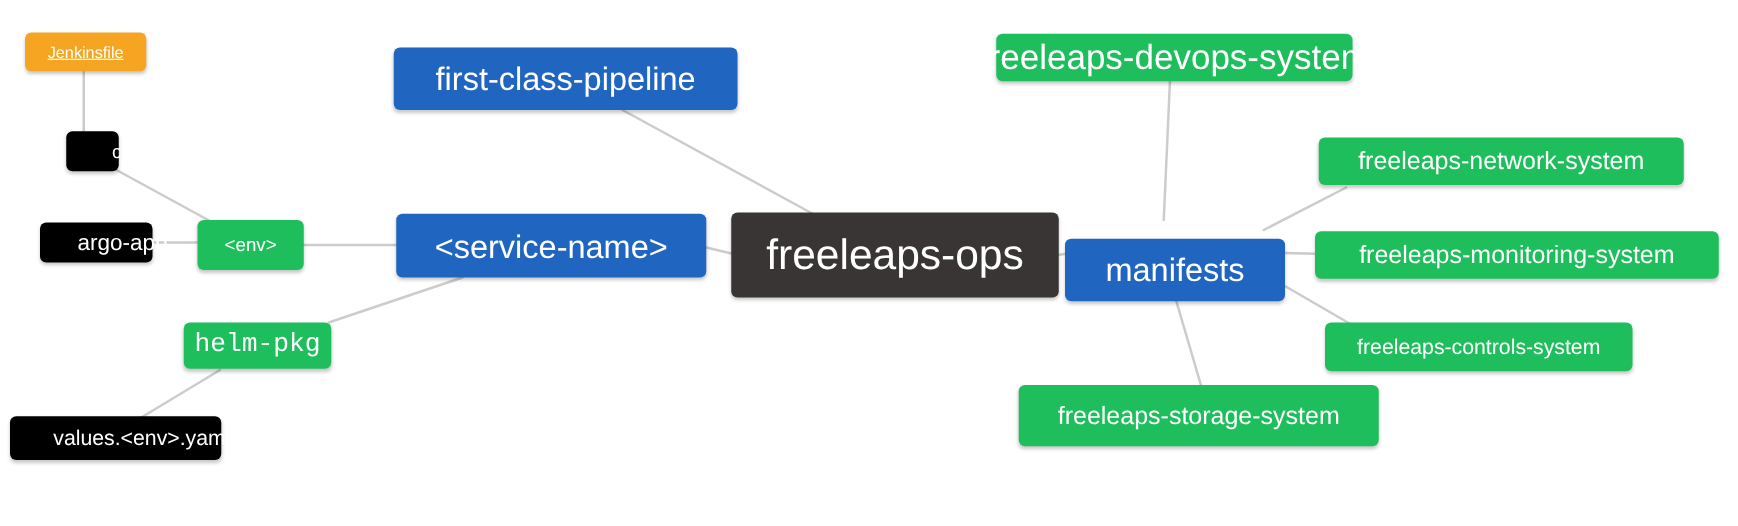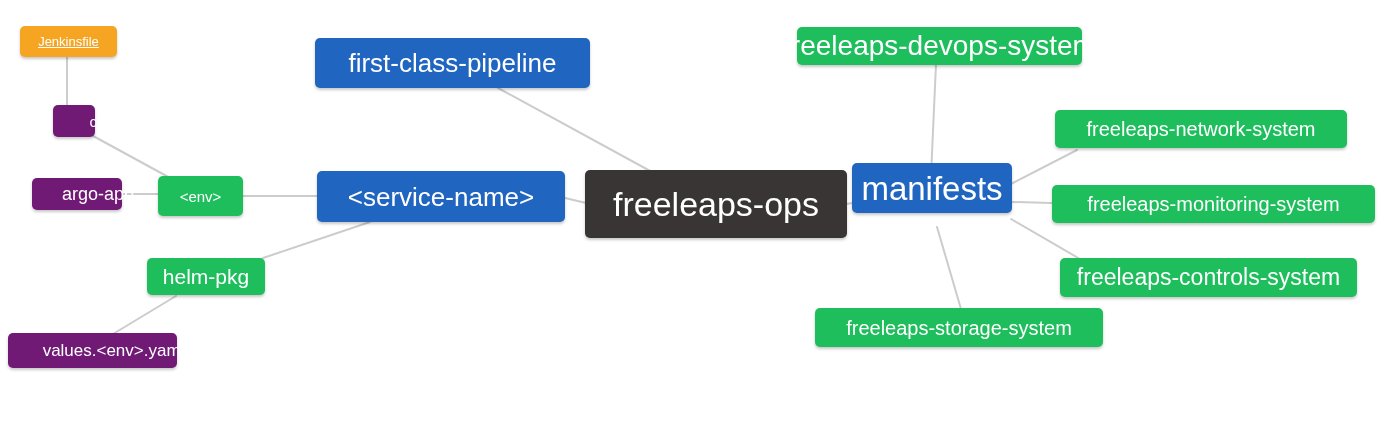--- a/index.html
+++ b/index.html
@@ -35,21 +35,21 @@
     border-radius: 5px;
     box-shadow: 0 2px 3px rgba(0,0,0,0.22);
     white-space: nowrap;
     cursor: default;
     line-height: 1;
     box-sizing: border-box;
   }
   .c-dark   { background: #3a3535; }
   .c-blue   { background: #2065c0; }
   .c-green  { background: #1fbe5d; }
-  .c-red    { background: #701a75; padding-left: 42px; }
+  .c-red    { background: #000000; padding-left: 42px; }
   .c-orange { background: #f6a522; }
 </style>
 </head>
 <body>
 
 <div class="canvas">
 
   <svg class="edges" viewBox="0 0 1390 421">
     <line x1="67" y1="57" x2="67" y2="106"></line>
     <line x1="84" y1="131" x2="172" y2="179"></line>
@@ -68,35 +68,35 @@
   </svg>
 
   <div class="node c-orange" style="left:20px;   top:26px;  width:97px;  height:31px; font-size:13px;text-decoration:underline;">Jenkinsfile</div>
 
   <div class="node c-red" style="left:53px;   top:105px; width:31px;  height:32px; font-size:15px;">ci</div>
 
   <div class="node c-red" style="left:32px;   top:178px; width:90px;  height:32px; font-size:18px;">argo-app</div>
 
   <div class="node c-green" style="left:158px;  top:176px; width:85px;  height:40px; font-size:15px;">&lt;env&gt;</div>
 
-  <div class="node c-green" style="left:147px;  top:258px; width:118px; height:37px; font-size:21px;">helm-pkg</div>
+  <div class="node c-green" style="left:147px;  top:258px; width:118px; height:37px; font-size:21px;font-family:Liberation Mono, monospace;">helm-pkg</div>
 
   <div class="node c-red" style="left:8px;    top:333px; width:169px; height:35px; font-size:17px;">values.&lt;env&gt;.yaml</div>
 
   <div class="node c-blue" style="left:317px;  top:171px; width:248px; height:51px; font-size:26px;">&lt;service-name&gt;</div>
 
   <div class="node c-blue" style="left:315px;  top:38px;  width:275px; height:50px; font-size:26px;">first-class-pipeline</div>
 
   <div class="node c-dark" style="left:585px;  top:170px; width:262px; height:68px; font-size:34px;">freeleaps-ops</div>
 
-  <div class="node c-blue" style="left:852px;  top:163px; width:160px; height:50px; font-size:33px;">manifests</div>
+  <div class="node c-blue" style="left:852px;  top:191px; width:176px; height:50px; font-size:26px;">manifests</div>
 
   <div class="node c-green" style="left:797px;  top:27px;  width:285px; height:38px; font-size:28px;">freeleaps-devops-system</div>
 
   <div class="node c-green" style="left:1055px; top:110px; width:292px; height:38px; font-size:20px;">freeleaps-network-system</div>
 
   <div class="node c-green" style="left:1052px; top:185px; width:323px; height:38px; font-size:20px;text-align:right;">freeleaps-monitoring-system</div>
 
-  <div class="node c-green" style="left:1060px; top:258px; width:297px; height:39px; font-size:23px;text-align:center;">freeleaps-controls-system</div>
+  <div class="node c-green" style="left:1060px; top:258px; width:246px; height:39px; font-size:17px;text-align:center;">freeleaps-controls-system</div>
 
-  <div class="node c-green" style="left:815px;  top:308px; width:288px; height:39px; font-size:20px;">freeleaps-storage-system</div>
+  <div class="node c-green" style="left:815px;  top:308px; width:288px; height:49px; font-size:20px;">freeleaps-storage-system</div>
 
 </div>
 
 </body></html>

